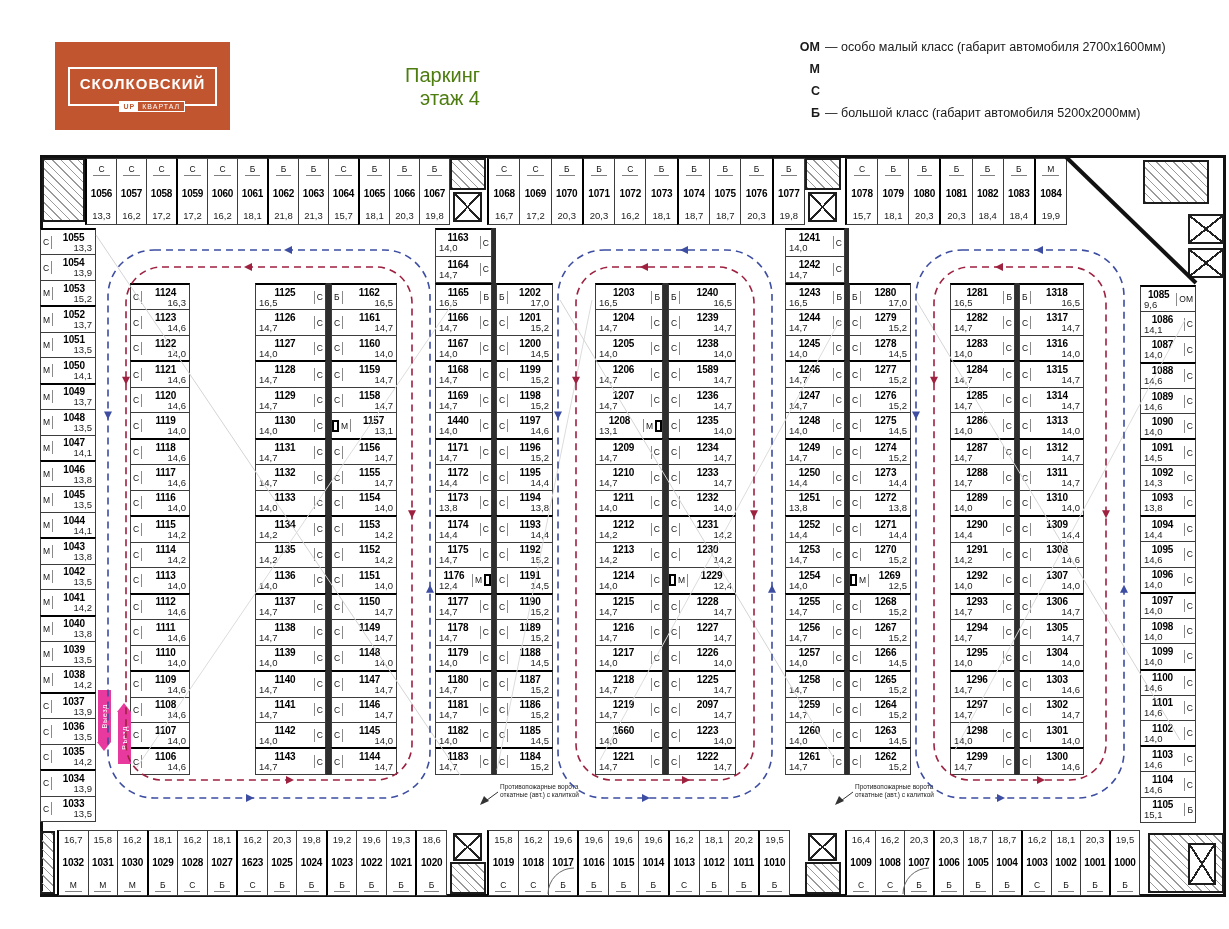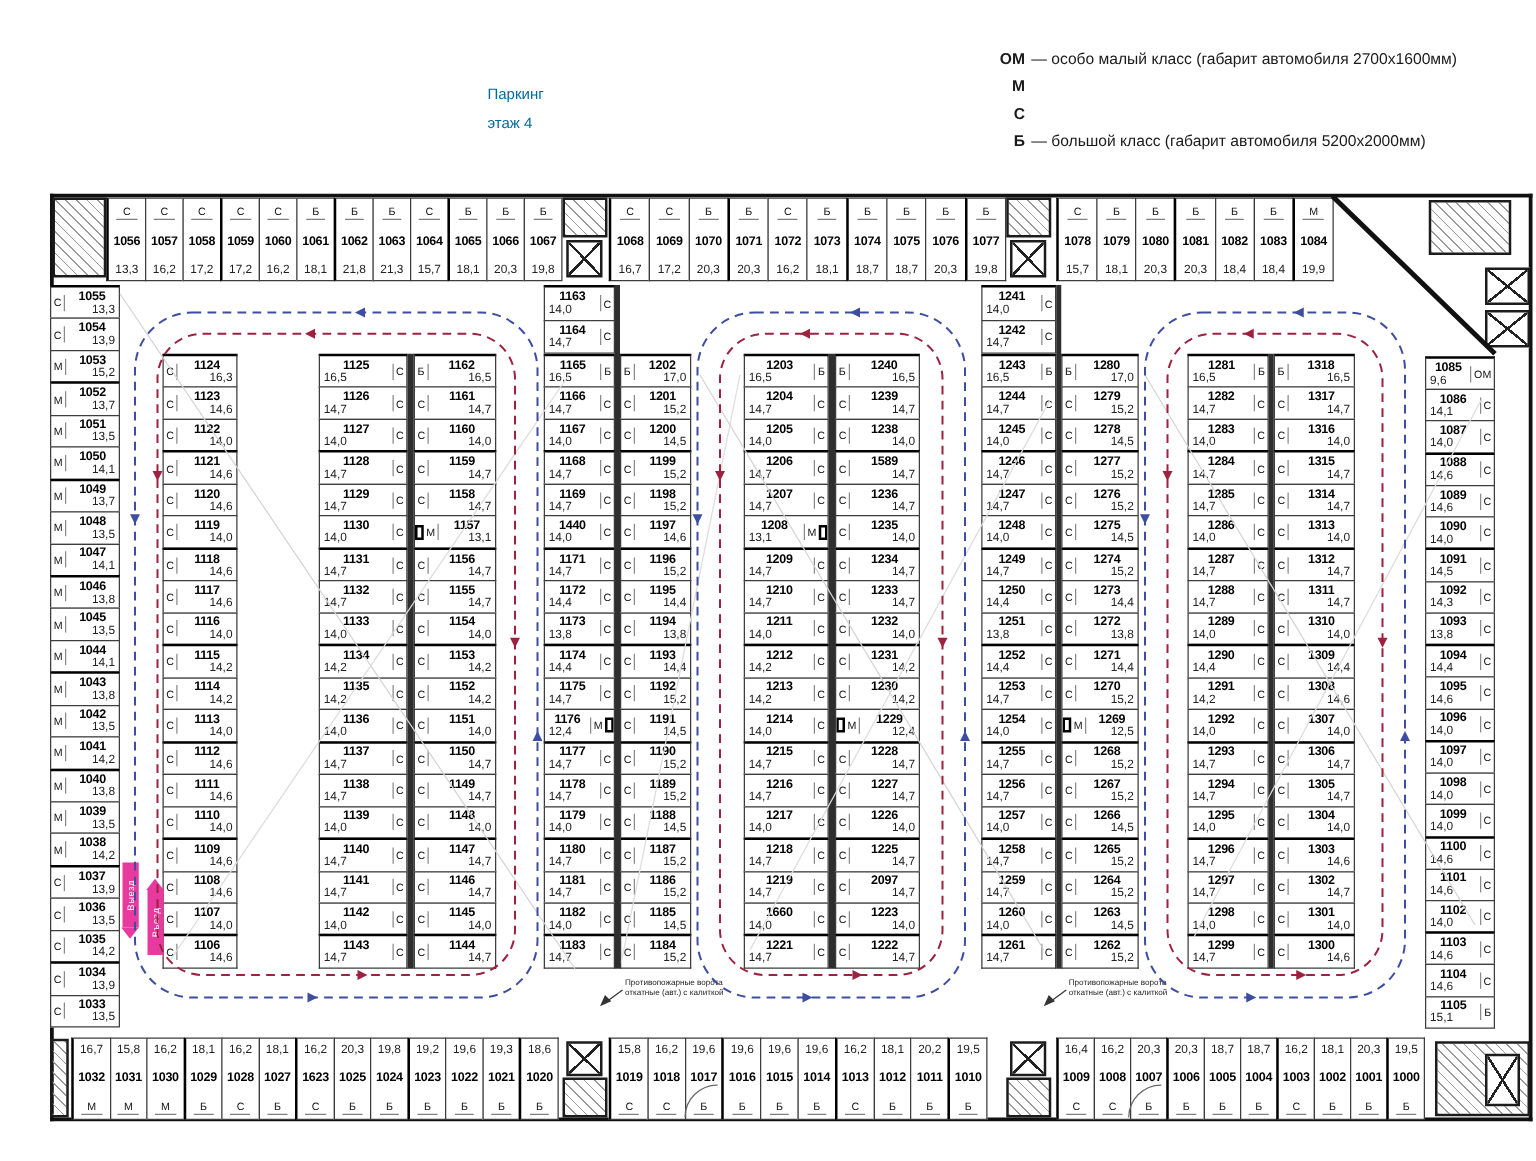--- a/index.html
+++ b/index.html
@@ -5,21 +5,21 @@
   html,body{margin:0;padding:0;background:#fff;font-family:"Liberation Sans",sans-serif;}
   *{box-sizing:border-box}
   #canvas{position:relative;width:1229px;height:929px;background:#fff;overflow:hidden;color:#111}
   
   .logo{position:absolute;left:55px;top:42px;width:175px;height:88px;background:#c0552f;display:flex;flex-direction:column;align-items:center;justify-content:center}
   .logo-frame{border:2px solid #fff;padding:6px 10px 12px;position:relative;text-align:center}
   .logo-name{color:#fff;font-weight:bold;font-size:15px;letter-spacing:1px;white-space:nowrap}
   .logo-badge{position:absolute;left:50%;transform:translateX(-35%);bottom:-8px;background:#c0552f;border:1px solid #fff;display:flex;align-items:center;font-size:7px;letter-spacing:1px}
   .logo-badge .up{background:#fff;color:#c0552f;font-weight:bold;padding:1px 3px}
   .logo-badge .kv{color:#fff;padding:1px 4px}
-  .title{position:absolute;left:390px;top:64px;width:90px;text-align:left;font-size:12px;line-height:23px;color:#0369a1}
+  .title{position:absolute;left:390px;top:64px;width:90px;text-align:right;font-size:20px;line-height:23px;color:#4d7c0f}
   .legend{position:absolute;left:788px;top:36px;font-size:12.5px;line-height:22px;color:#1a1a1a}
   .legend-row{display:flex}
   .legend-term{width:32px;text-align:right;font-weight:bold;margin-right:5px;white-space:nowrap}
   
   .wall{position:absolute;background:#111}
   
   .grp{position:absolute;display:flex}
   .grp.v{flex-direction:column}
   .grp.h{flex-direction:row}
   .stall{flex:1;border:1px solid #3d3d3d;background:#fff;display:flex;min-width:0;min-height:0;overflow:hidden}
@@ -55,20 +55,29 @@
   .tri.down{border-left:7px solid transparent;border-right:7px solid transparent;border-top:9px solid #e83a9e}
   .tri.up{border-left:7px solid transparent;border-right:7px solid transparent;border-bottom:9px solid #e83a9e}
   .gate-label{position:absolute;width:96px;font-size:6.5px;line-height:7.5px;color:#222}
   #routes{position:absolute;left:0;top:0;pointer-events:none}
 </style>
 </head>
 <body>
 
 <div id="canvas">
 
+  <div class="logo">
+    <div class="logo-frame">
+      <div class="logo-name">СКОЛКОВСКИЙ</div>
+      <div class="logo-badge">
+        <span class="up">UP</span>
+        <span class="kv">КВАРТАЛ</span>
+      </div>
+    </div>
+  </div>
   <div class="title">
     <div>Паркинг</div>
     <div>этаж 4</div>
   </div>
   <div class="legend">
     <div class="legend-row">
         <span class="legend-term">ОМ</span>
         <span>— особо малый класс (габарит автомобиля 2700х1600мм)</span>
       </div>
     <div class="legend-row">

